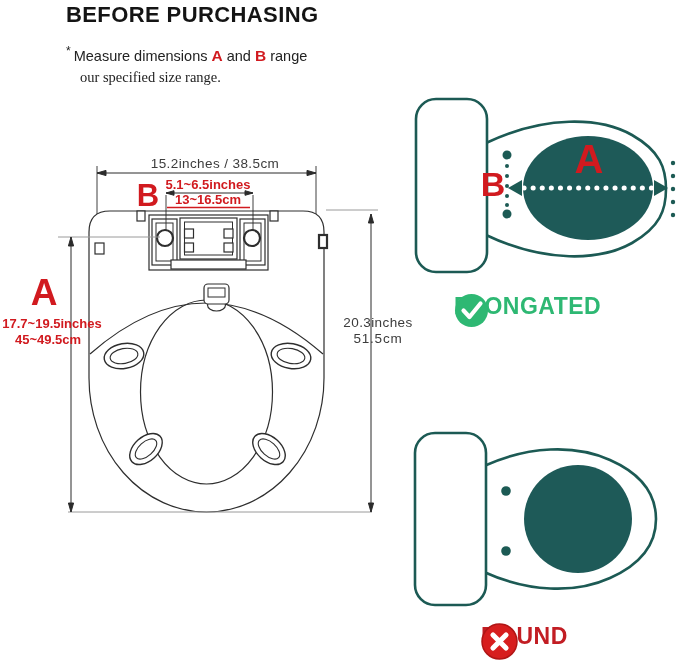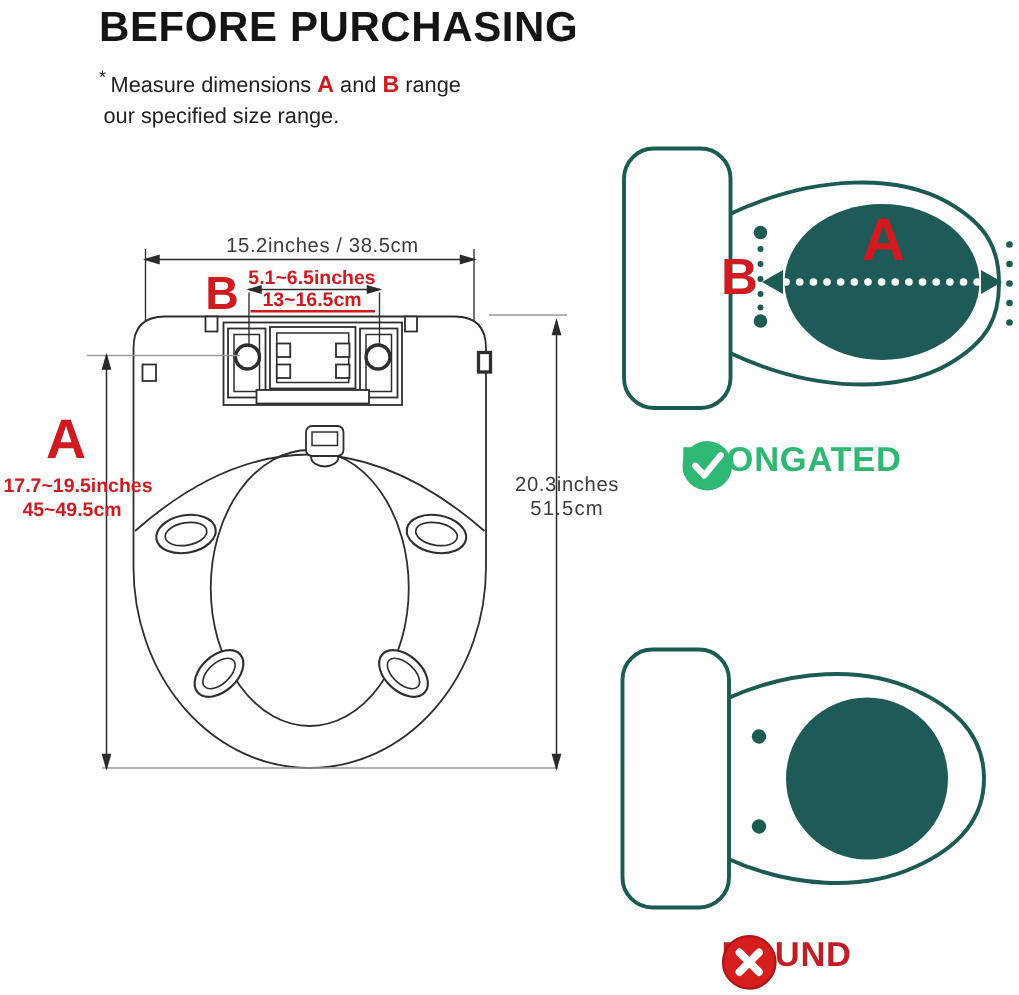--- a/index.html
+++ b/index.html
@@ -1,25 +1,25 @@
 <!DOCTYPE html>
 <html><head>
 <meta charset="utf-8">
 <style>
   html,body{margin:0;padding:0;background:#fff;}
   #page{position:relative;width:679px;height:663px;background:#ffffff;overflow:hidden;
         font-family:"Liberation Sans",sans-serif;}
   svg{position:absolute;left:0;top:0;}
-  .title{position:absolute;left:66px;top:2px;font-size:28px;font-weight:bold;
+  .title{position:absolute;left:66px;top:2px;font-size:22px;font-weight:bold;
          color:#141414;letter-spacing:0.4px;white-space:nowrap;}
   .note{position:absolute;left:66px;top:41px;font-size:14.5px;color:#222;
         line-height:21px;white-space:nowrap;}
   .note .star{vertical-align:6px;font-size:12px;margin-right:3px;}
   .note .dim{color:#d11a1f;font-weight:bold;font-size:15.5px;}
-  .note .l2{margin-left:3px;}
+  .note .l2{margin-left:14px;font-family:Liberation Serif, serif;}
   .caption{position:absolute;display:flex;align-items:center;font-weight:bold;
            font-size:23px;letter-spacing:0.5px;white-space:nowrap;}
   .caption.elongated{left:454px;top:293px;color:#2eb873;gap:11px;}
   .caption.round{left:481px;top:623px;color:#c21d23;gap:12px;}
   .badge{display:block;}
 </style>
 </head>
 <body>
 
 <div id="page">

